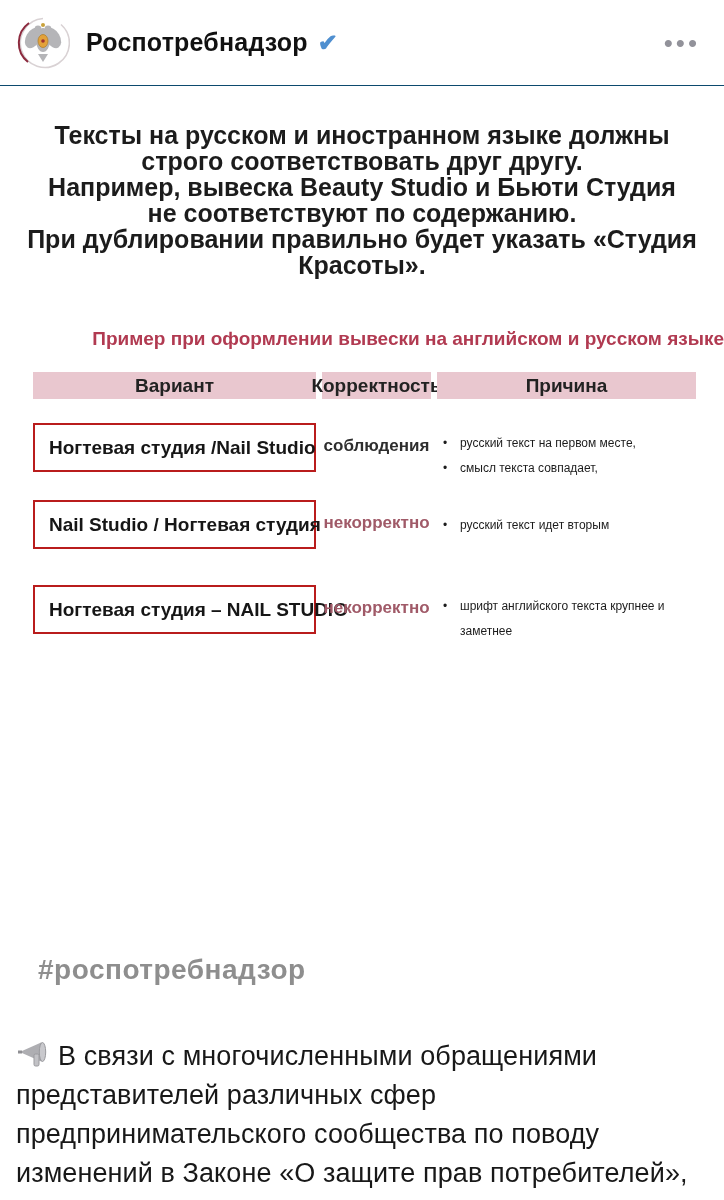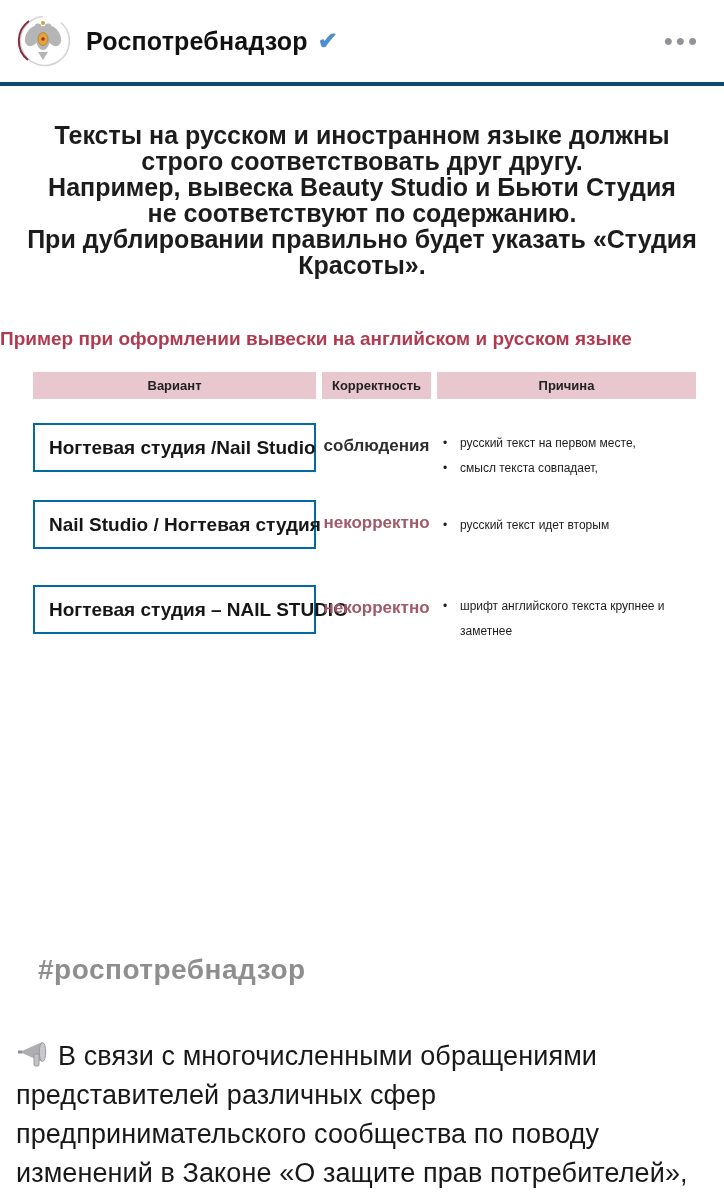--- a/index.html
+++ b/index.html
@@ -21,21 +21,21 @@
     border-radius: 15px;
     background: #fff;
   }
 
   
   .post-header {
     position: relative;
     height: 86px;
     display: flex; align-items: center;
     padding: 0 24px 0 16px;
-    border-bottom: 4px solid #0c4a6e;
+    border-bottom: 1px solid #0c4a6e;
     background: #fff;
   }
   .avatar {
     width: 54px; height: 54px; border-radius: 50%;
     flex: 0 0 54px;
     position: relative;
     cursor: pointer;
   }
   .channel-name {
     margin-left: 16px;
@@ -71,45 +71,45 @@
   }
   .poster-intro {
     margin-top: 36px;
     text-align: center;
     font-size: 25px; font-weight: 600;
     color: #1c1c1c;
     line-height: 26px;
   }
   .poster-subtitle {
     margin-top: 50px;
-    text-align: left;
+    text-align: right;
     font-size: 19px; font-weight: 700;
     color: #b13a51;
   }
 
   
   .sign-table {
     margin: 22px 28px 0 33px;
   }
   .t-grid {
     display: grid;
     grid-template-columns: 283px 109px 259px;
     column-gap: 6px;
   }
   .t-head-cell {
     background: #e9c7cf;
     height: 27px;
     display: flex; align-items: center; justify-content: center;
-    font-size: 13px; font-weight: 600; color: #222;
+    font-size: 19px; font-weight: 600; color: #222;
   }
   .t-row { margin-top: 24px; align-items: start; }
   .t-row.r2 { margin-top: 19px; }
   .t-row.r3 { margin-top: 36px; }
   .variant-box {
-    border: 2px solid #0369a1;
+    border: 2px solid #b91c1c;
     background: #fff;
     height: 49px;
     display: flex; align-items: center;
     padding-left: 14px;
     font-size: 19px; font-weight: 600; color: #161616;
     white-space: nowrap;
   }
   .correctness {
     text-align: center;
     padding-top: 13px;

